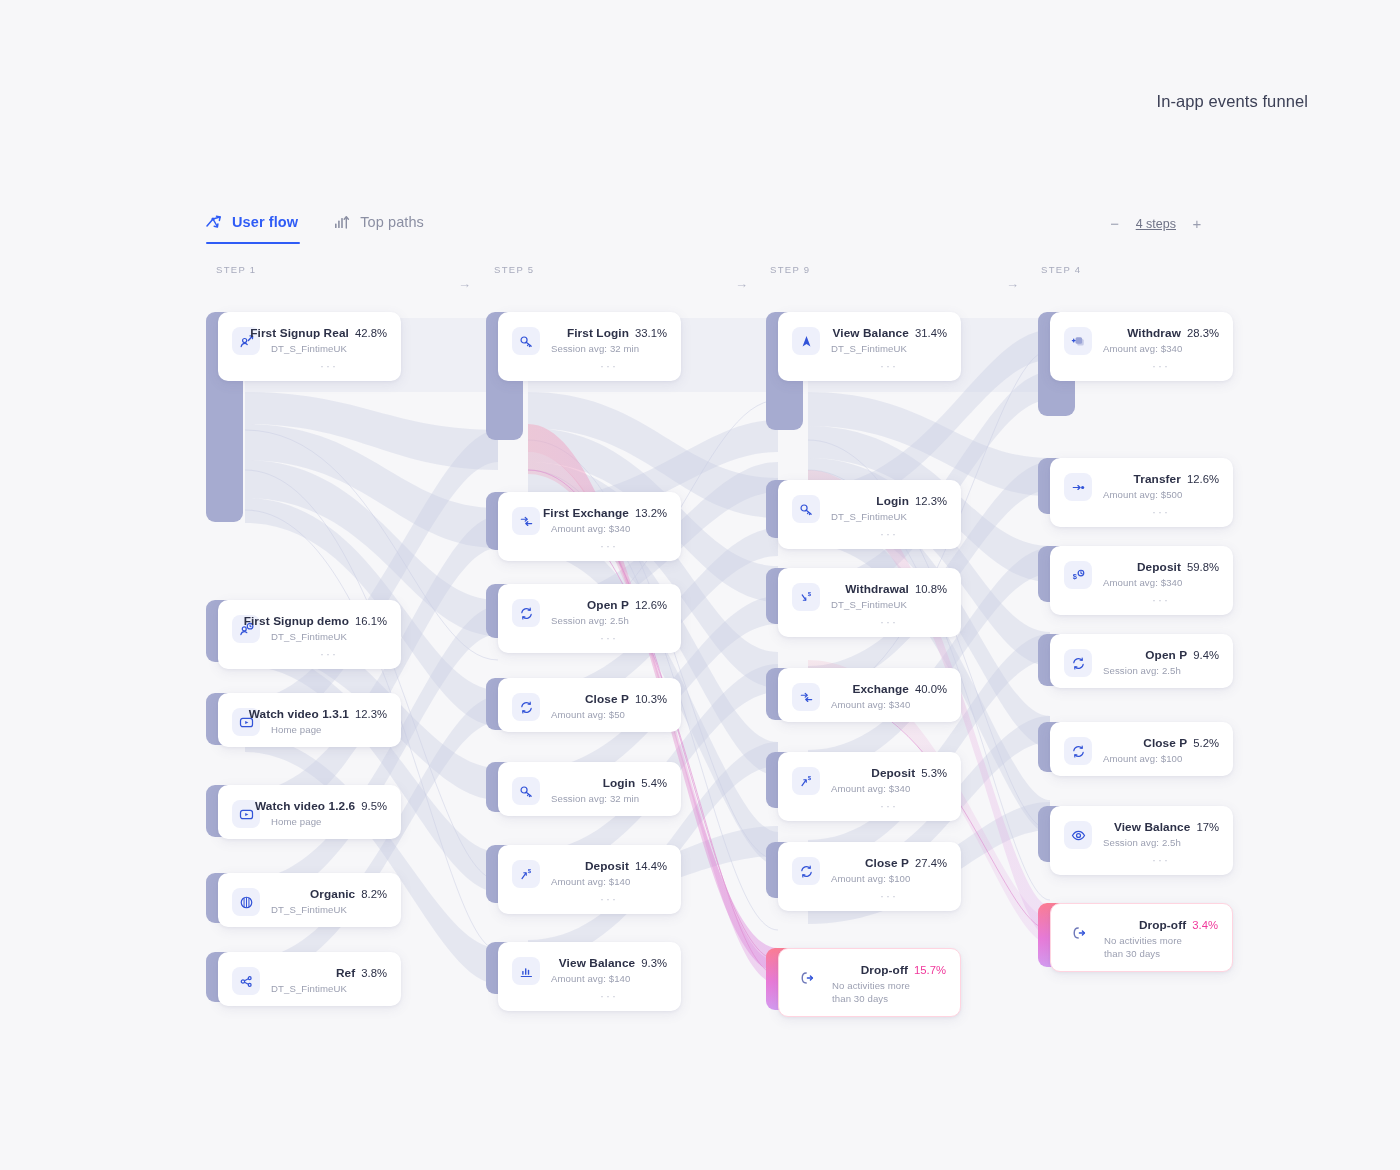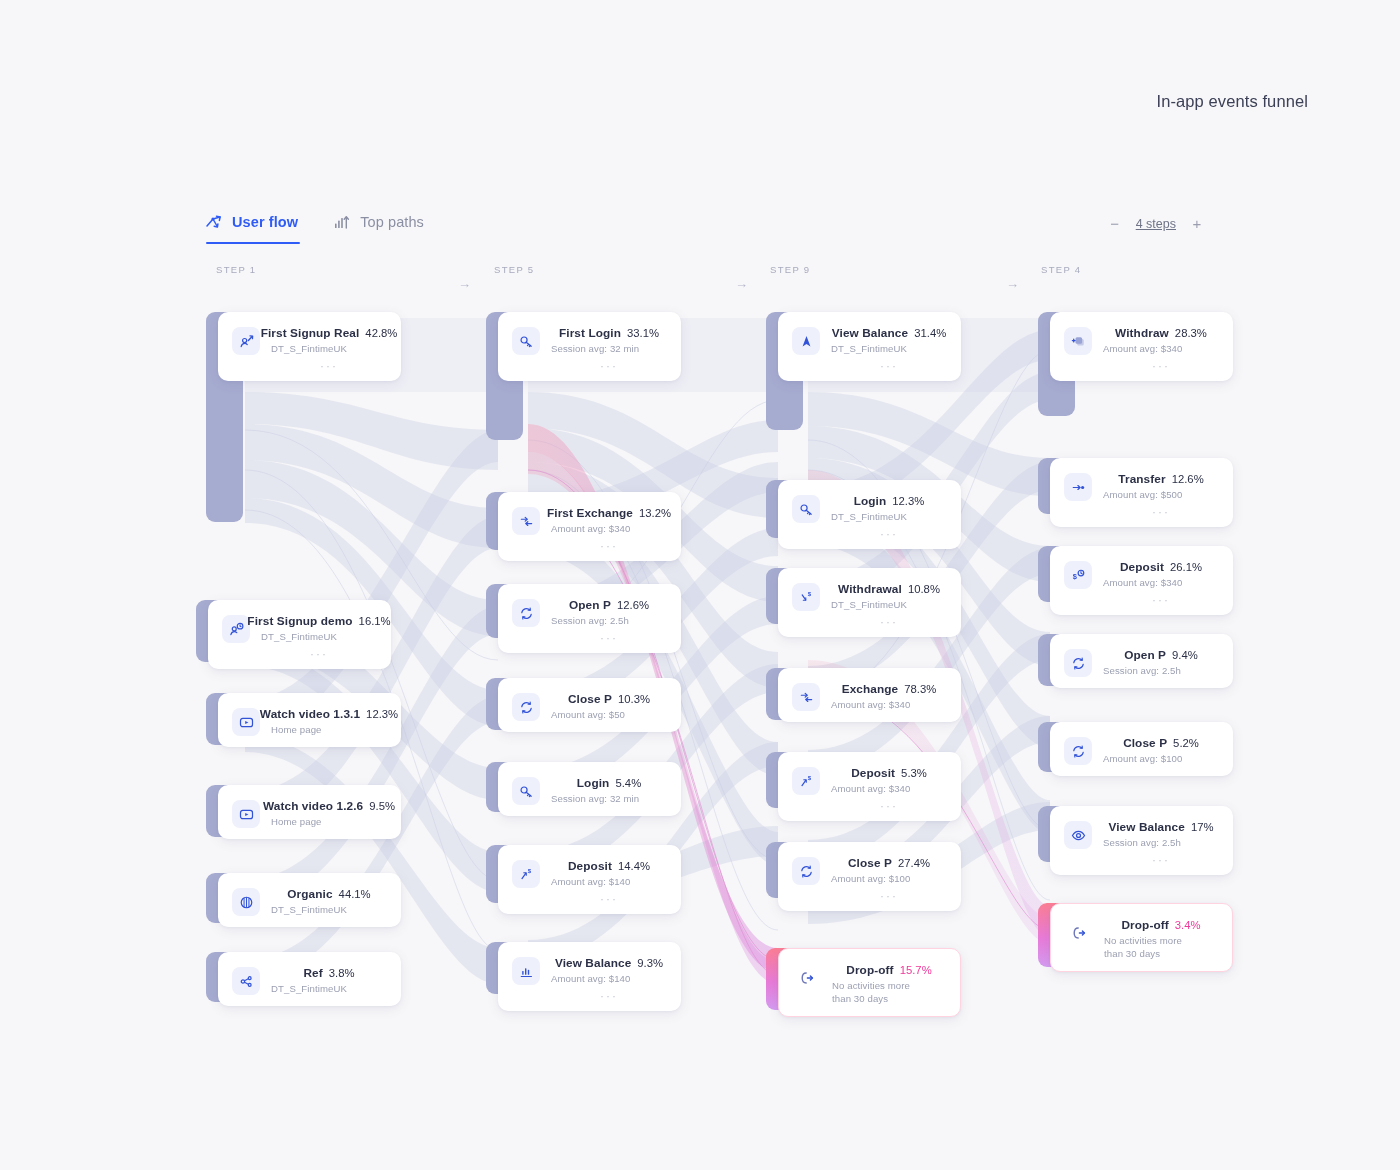--- a/index.html
+++ b/index.html
@@ -59,21 +59,21 @@
     display: flex; gap: 11px; align-items: flex-start;
   }
   .card.dropoff { border: 1px solid #ffd4e0; }
   .icon-badge {
     width: 28px; height: 28px; border-radius: 8px; background: #eef0fb;
     display: flex; align-items: center; justify-content: center; flex: 0 0 28px;
     margin-top: 1px;
   }
   .card.dropoff .icon-badge { background: transparent; }
   .card-body { flex: 1; min-width: 0; }
-  .card-top { display: flex; align-items: baseline; justify-content: center; gap: 6px; }
+  .card-top { display: flex; align-items: baseline; justify-content: flex-end; gap: 6px; }
   .card-title { font-size: 11.8px; font-weight: bold; color: #2c3047; letter-spacing: .1px; white-space: nowrap; }
   .card-pct { font-size: 11.3px; font-weight: normal; color: #2c3047; white-space: nowrap; }
   .card-pct.pink { color: #f0389b; }
   .card-sub { margin-top: 3px; font-size: 9.6px; color: #9b9fb1; line-height: 1.35; letter-spacing: .1px; }
   .card-more {
     margin-top: 7px; text-align: center; color: #c3c6d4; font-size: 12px;
     letter-spacing: 2px; line-height: 6px; height: 8px; cursor: pointer;
   }
   svg.ic { display:block; }
 </style>
@@ -223,21 +223,21 @@
         <div class="card-top">
           <span class="card-title">First Signup Real</span>
           <span class="card-pct">42.8%</span>
         </div>
         <div class="card-sub">DT_S_FintimeUK</div>
         <div class="card-more">···</div>
       </div>
     </div>
   </div>
 
-  <div class="card-wrap" style="left:196px; top:600px">
+  <div class="card-wrap" style="left:206px; top:600px">
     <div class="accent" style="height:62px"></div>
     <div class="card">
       <span class="icon-badge">
         <svg class="ic" width="15" height="15" viewBox="0 0 16 16" fill="none">
           <circle cx="5.6" cy="7.4" r="2.1" stroke="#3253d8" stroke-width="1.3"></circle>
           <path d="M2,13.4 C2.6,11 3.9,10.2 5.6,10.2 C6.7,10.2 7.6,10.6 8.3,11.4" stroke="#3253d8" stroke-width="1.3" stroke-linecap="round"></path>
           <circle cx="11.8" cy="4.4" r="3" stroke="#3253d8" stroke-width="1.3"></circle>
           <path d="M11.8 2.9 L11.8 4.5 L12.9 5.1" stroke="#3253d8" stroke-width="1.2" stroke-linecap="round"></path>
         </svg>
       </span>
@@ -297,21 +297,21 @@
     <div class="card">
       <span class="icon-badge">
         <svg class="ic" width="15" height="15" viewBox="0 0 16 16" fill="none">
           <circle cx="8" cy="8" r="5.6" stroke="#3253d8" stroke-width="1.3"></circle>
           <path d="M8 2.4 L8 13.6 M5.4 3 L5.4 13 M10.6 3 L10.6 13" stroke="#3253d8" stroke-width="1.1"></path>
         </svg>
       </span>
       <div class="card-body">
         <div class="card-top">
           <span class="card-title">Organic</span>
-          <span class="card-pct">44.1%</span>
+          <span class="card-pct">8.2%</span>
         </div>
         <div class="card-sub">DT_S_FintimeUK</div>
 
       </div>
     </div>
   </div>
 
   <div class="card-wrap" style="left:206px; top:952px">
     <div class="accent" style="height:50px"></div>
     <div class="card">
@@ -553,21 +553,21 @@
         <svg class="ic" width="15" height="15" viewBox="0 0 16 16" fill="none">
           <path d="M2.5 5.6 L8.4 5.6" stroke="#3253d8" stroke-width="1.3" stroke-linecap="round"></path>
           <path d="M6.6 3.6 L8.7 5.6 L6.6 7.6" stroke="#3253d8" stroke-width="1.3" stroke-linecap="round" stroke-linejoin="round" fill="none"></path>
           <path d="M13.5 10.2 L7.6 10.2" stroke="#3253d8" stroke-width="1.3" stroke-linecap="round"></path>
           <path d="M9.4 8.2 L7.3 10.2 L9.4 12.2" stroke="#3253d8" stroke-width="1.3" stroke-linecap="round" stroke-linejoin="round" fill="none"></path>
         </svg>
       </span>
       <div class="card-body">
         <div class="card-top">
           <span class="card-title">Exchange</span>
-          <span class="card-pct">78.3%</span>
+          <span class="card-pct">40.0%</span>
         </div>
         <div class="card-sub">Amount avg: $340</div>
 
       </div>
     </div>
   </div>
 
   <div class="card-wrap" style="left:766px; top:752px">
     <div class="accent" style="height:56px"></div>
     <div class="card">
@@ -682,21 +682,21 @@
       <span class="icon-badge">
         <svg class="ic" width="15" height="15" viewBox="0 0 16 16" fill="none">
           <text x="1.8" y="11.6" font-size="8" font-family="Liberation Sans, sans-serif" font-weight="bold" fill="#3253d8">$</text>
           <circle cx="10.6" cy="5.4" r="3" stroke="#3253d8" stroke-width="1.3"></circle>
           <path d="M10.6 3.9 L10.6 5.5 L11.8 6.1" stroke="#3253d8" stroke-width="1.2" stroke-linecap="round"></path>
         </svg>
       </span>
       <div class="card-body">
         <div class="card-top">
           <span class="card-title">Deposit</span>
-          <span class="card-pct">26.1%</span>
+          <span class="card-pct">59.8%</span>
         </div>
         <div class="card-sub">Amount avg: $340</div>
         <div class="card-more">···</div>
       </div>
     </div>
   </div>
 
   <div class="card-wrap" style="left:1038px; top:634px">
     <div class="accent" style="height:52px"></div>
     <div class="card">

